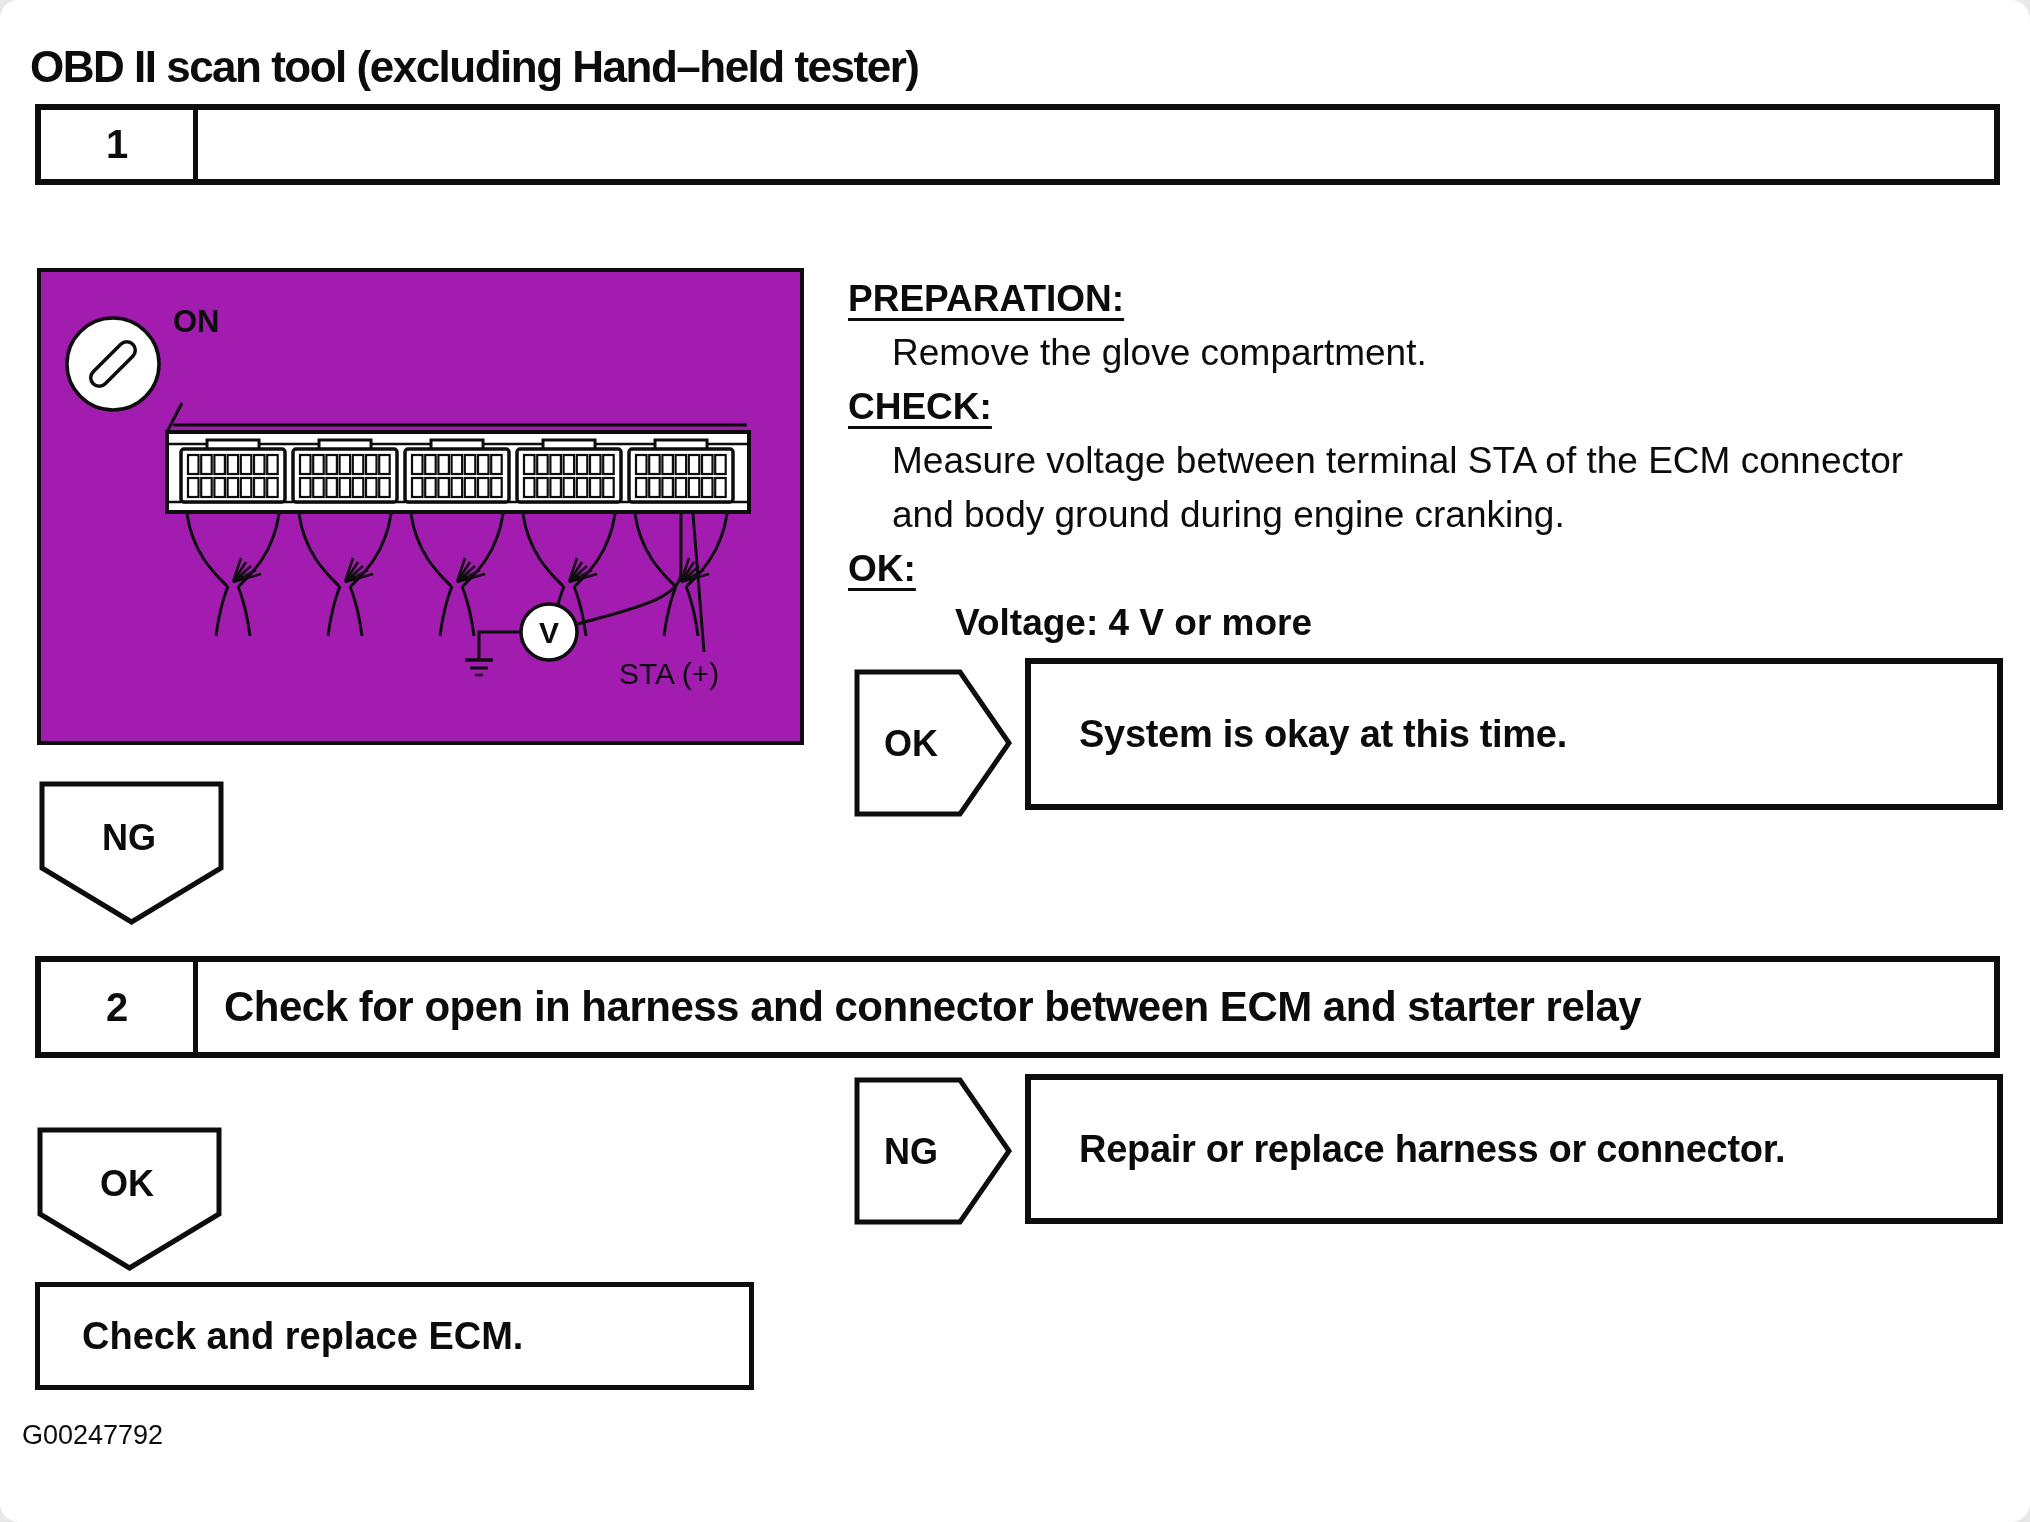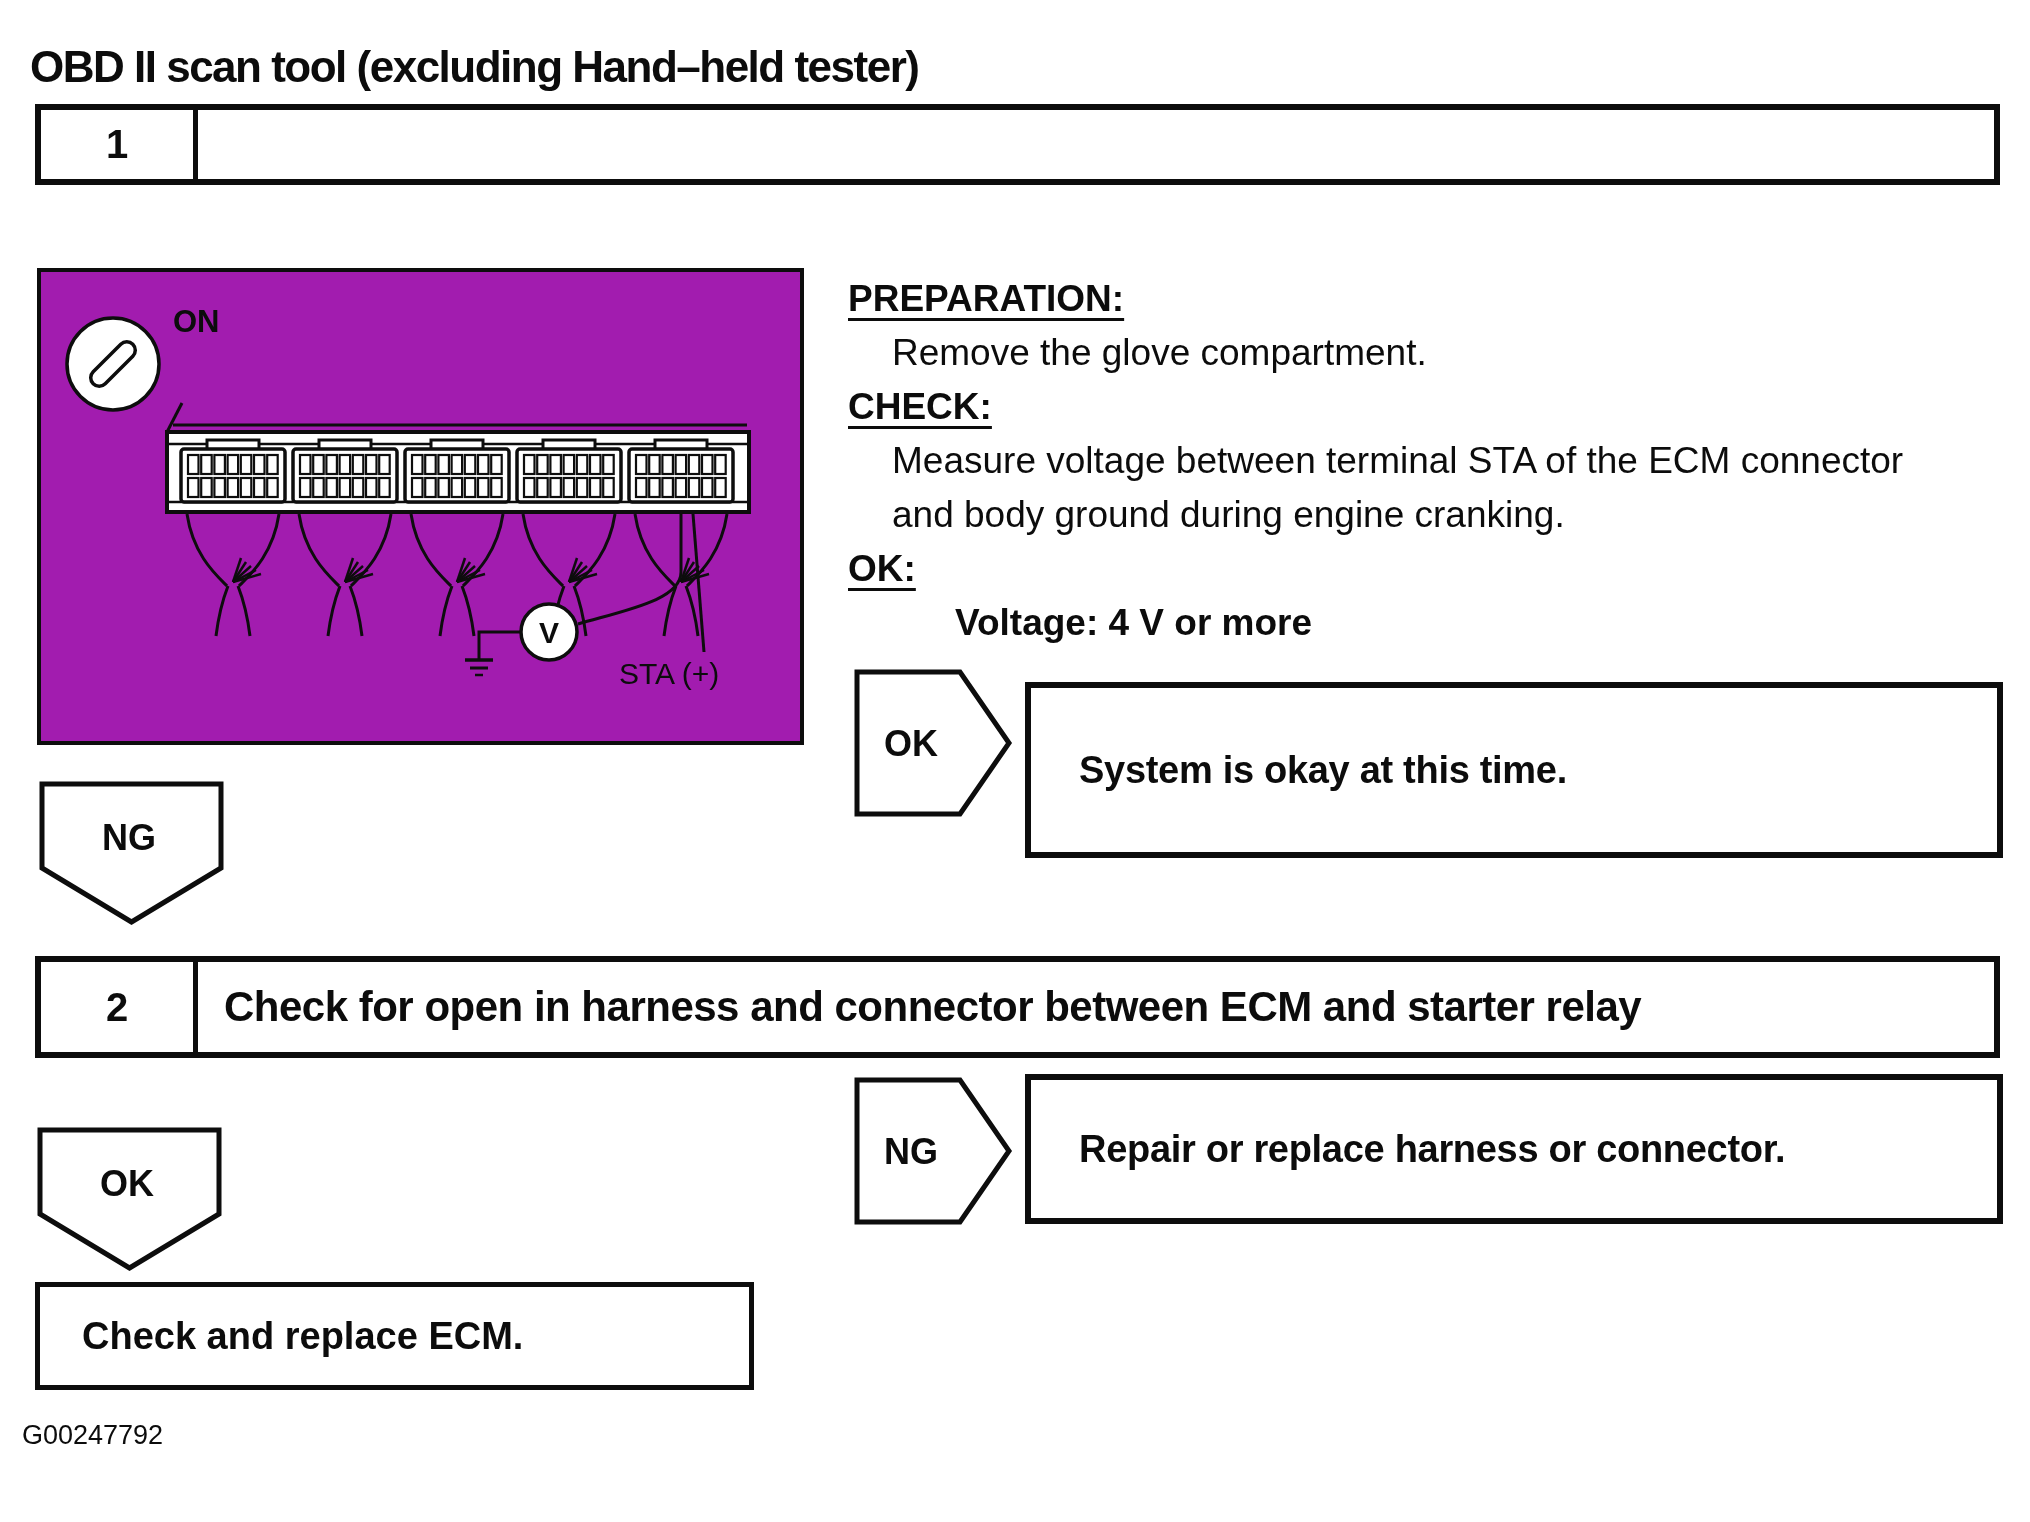--- a/index.html
+++ b/index.html
@@ -1,18 +1,18 @@
 <!DOCTYPE html>
 <html><head>
 <meta charset="utf-8">
 <style>
   html,body{margin:0;padding:0;background:#e8e8e8;}
   .page{
     position:relative; width:2030px; height:1522px; background:#ffffff;
-    font-family:"Liberation Sans", sans-serif; color:#0c0c0c; overflow:hidden;
+    font-family:"Liberation Sans", sans-serif; color:#0c0c0c; overflow:hidden;border-radius:19px;
   }
   .abs{position:absolute;}
   .page-title{
     left:30px; top:42px; margin:0; font-size:44px; font-weight:700;
     letter-spacing:-1.5px; white-space:nowrap;
   }
   
   .step-row{
     left:35px; width:1965px; background:#fff;
     border:6px solid #0d0d0d; box-sizing:border-box; display:flex;
@@ -43,21 +43,21 @@
   .instr-body{max-width:1080px;margin-left:44px;}
   .instr-spec{font-weight:700; margin-left:107px;}
   
   .badge-svg{display:block;}
   .badge-label{font-weight:700; font-size:36px;}
   .result-box{
     width:978px; background:#fff; border:6px solid #0d0d0d; box-sizing:border-box;
     display:flex; align-items:center; padding-left:48px;
     font-weight:700; font-size:38px; letter-spacing:-0.3px;
   }
-  .result-box.okr{left:1025px; top:682px; height:176px;text-align:center;}
+  .result-box.okr{left:1025px; top:658px; height:152px;text-align:center;}
   .result-box.ngr{left:1025px; top:1074px; height:150px;}
   .final-box{
     left:35px; top:1282px; width:719px; height:108px; background:#fff;
     border:5px solid #0d0d0d; box-sizing:border-box; display:flex; align-items:center;
     padding-left:42px; font-weight:700; font-size:38px;
   }
   .figure-id{left:22px; top:1420px; font-size:27px;}
 </style>
 </head>
 <body>

